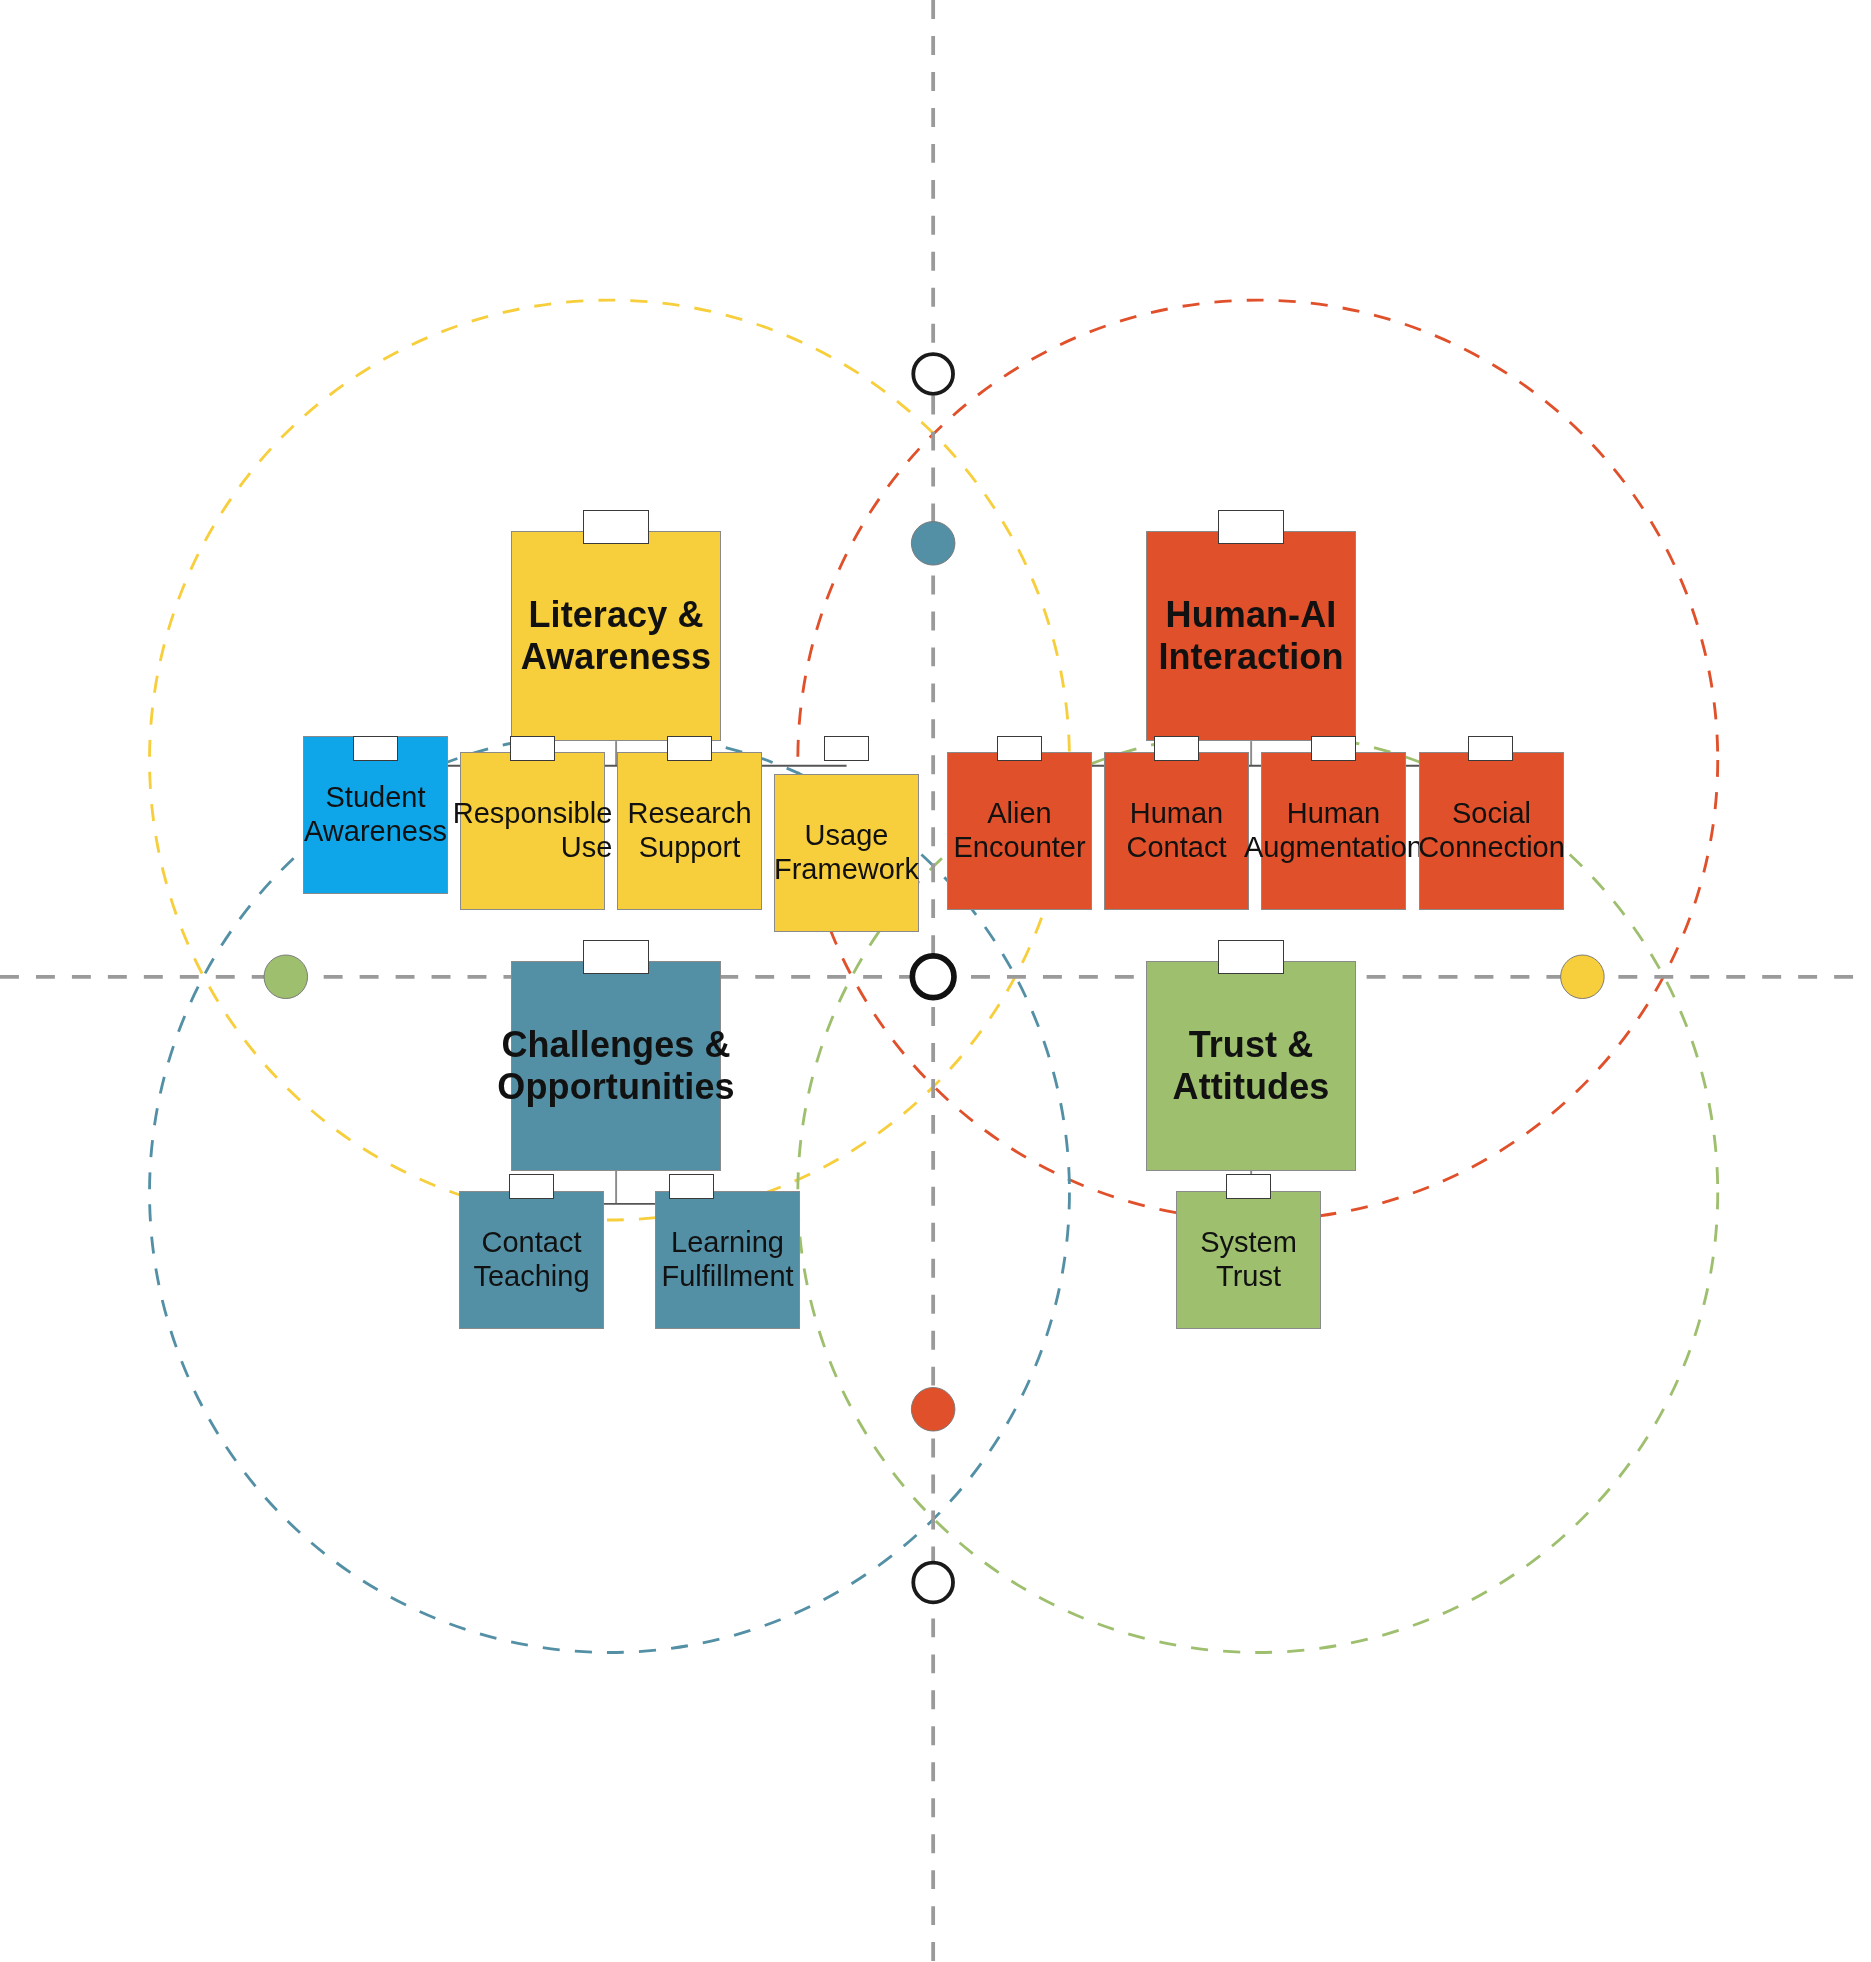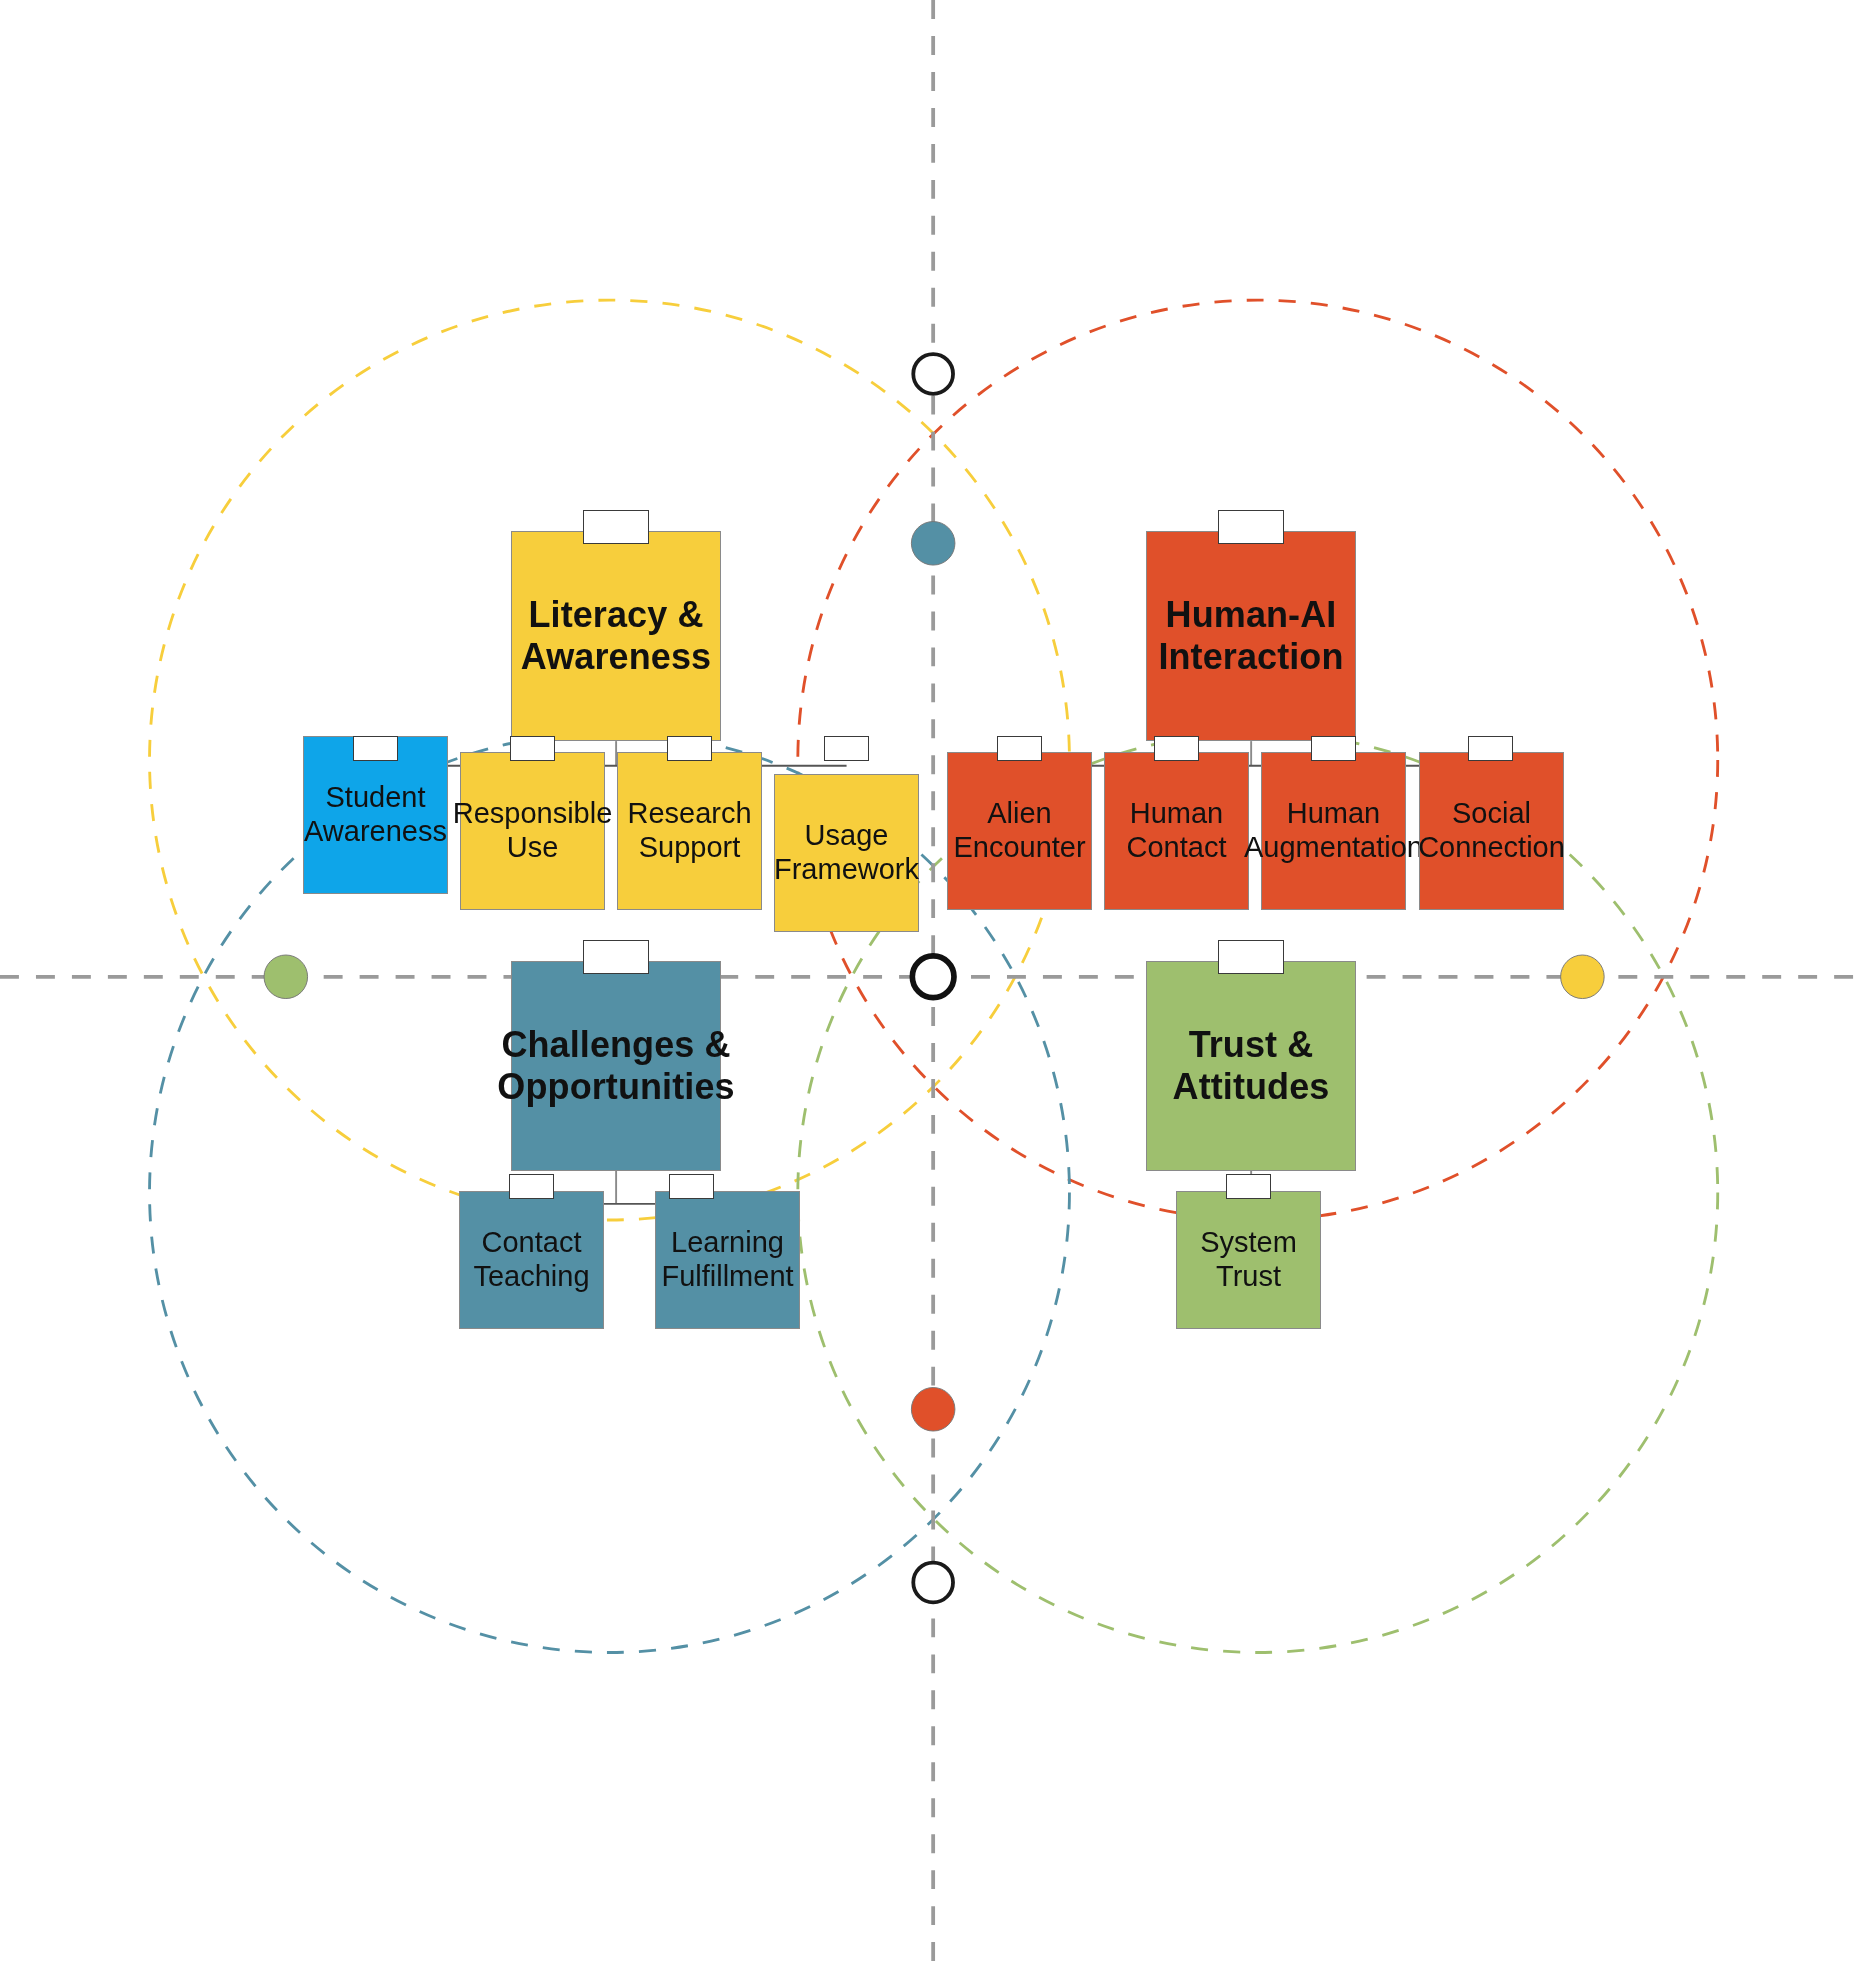--- a/index.html
+++ b/index.html
@@ -45,21 +45,21 @@
       <div class="node main" style="left: 511px; top: 531px; width: 210px; height: 210px; background: rgb(247, 206, 60);">
         <span class="lbl">Literacy &amp;
 Awareness</span>
       </div>
       <div class="tab" style="left: 583px; top: 510px; width: 66px; height: 34px;"></div>
       <div class="node leaf" style="left: 303px; top: 736px; width: 145px; height: 158px; background: #0ea5e9;">
         <span class="lbl">Student
 Awareness</span>
       </div>
       <div class="tab" style="left: 353px; top: 736px; width: 45px; height: 24.6px;"></div>
-      <div class="node leaf" style="left: 460px; top: 752px; width: 145px; height: 158px; background: rgb(247, 206, 60);">
+      <div class="node leaf" style="left: 460px; top: 752px; width: 145px; height: 158px; background: rgb(247, 206, 60); text-align: right;">
         <span class="lbl">Responsible
 Use</span>
       </div>
       <div class="tab" style="left: 510px; top: 736px; width: 45px; height: 24.6px;"></div>
       <div class="node leaf" style="left: 617px; top: 752px; width: 145px; height: 158px; background: rgb(247, 206, 60);">
         <span class="lbl">Research
 Support</span>
       </div>
       <div class="tab" style="left: 667px; top: 736px; width: 45px; height: 24.6px;"></div>
       <div class="node leaf" style="left: 774px; top: 774px; width: 145px; height: 158px; background: rgb(247, 206, 60);">

